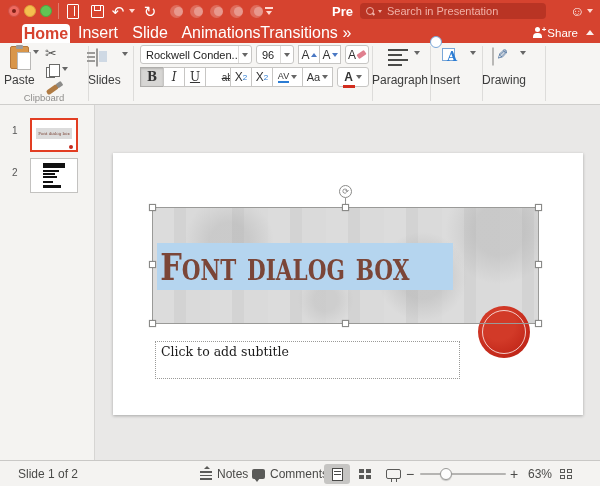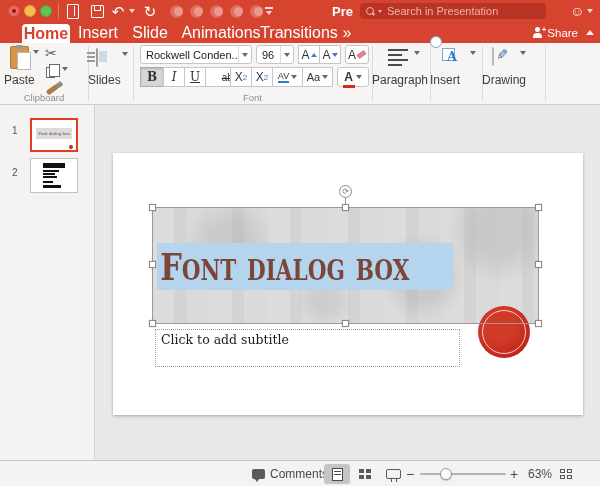--- a/index.html
+++ b/index.html
@@ -118,21 +118,21 @@
   }
   .selline{ position:absolute; background:#9a9a98; z-index:5; }
   .handle{ position:absolute; width:7px; height:7px; background:#fff; border:1px solid #8a8a88; box-shadow:0 0 1px rgba(0,0,0,.3); z-index:6; }
   .rotate-handle{ position:absolute; width:13px; height:13px; border:1px solid #8a8a88; border-radius:50%; background:#fff; z-index:6; display:flex; align-items:center; justify-content:center; font-size:8px; color:#777; }
   .rotate-stem{ position:absolute; width:1px; height:9px; background:#9a9a98; z-index:5; }
   .title-hl{ position:absolute; left:5px; top:36px; height:47px; width:296px; background:#b5d5ef; display:flex; align-items:center; overflow:hidden; }
   .title-text{ font-family:"DejaVu Serif", serif; font-variant:small-caps; font-weight:bold; font-size:38px; color:#7b4638; white-space:nowrap; transform:scaleX(.80); transform-origin:left center; padding-left:4px; letter-spacing:0px; line-height:1; }
   .stamp{ position:absolute; left:365px; top:153px; width:52px; height:52px; border-radius:50%; z-index:4;
     background:radial-gradient(circle at 40% 35%, #d23a28 0 35%, #c3281a 70%, #b02114 100%); }
   .stamp::after{ content:""; position:absolute; left:4px; top:4px; width:42px; height:42px; border:1.5px solid rgba(255,255,255,.75); border-radius:50%; }
-  .subtitlebox{ position:absolute; left:42px; top:176px; width:305px; height:38px; border:1px dotted #9a9a98; }
+  .subtitlebox{ position:absolute; left:42px; top:188px; width:305px; height:38px; border:1px dotted #9a9a98; }
   .subtitle-text{ position:absolute; left:5px; top:2px; font-family:"DejaVu Serif", serif; font-size:12.5px; color:#1c1c1c; }
 
   
   .statusbar{ position:absolute; left:0; top:460px; width:600px; height:26px; background:#f4f3f1; border-top:1px solid #c9c8c6; font-size:12px; color:#4a4a48; }
   .sb{ position:absolute; top:0; height:26px; display:flex; align-items:center; gap:5px; }
   .notesic{ width:12px; height:10px; position:relative; }
   .notesic i{ position:absolute; left:0; width:12px; height:1.5px; background:#5a5a58; }
   .notesic::before{ content:""; position:absolute; left:4px; top:-3px; width:0; height:0; border-left:3px solid transparent; border-right:3px solid transparent; border-bottom:3px solid #5a5a58; }
   .commentic{ position:relative; width:13px; height:10px; background:#5a5a58; border-radius:2px; }
   .commentic::after{ content:""; position:absolute; left:2px; bottom:-3px; width:0; height:0; border-left:3px solid transparent; border-right:3px solid transparent; border-top:4px solid #5a5a58; }
@@ -299,21 +299,20 @@
         <span class="caret-g"></span>
     </div>
     <div class="fbtn" style="left:302px;top:24px;width:31px;font-size:11px;gap:2px;">
       <span>Aa</span>
         <span class="caret-g"></span>
     </div>
     <div class="fbtn" style="left:337px;top:24px;width:32px;border-radius:3px;gap:3px;">
       <span style="position:relative;font-weight:bold;"><span>A</span><span class="redbar" style="left:-1px;bottom:-4px;"></span></span>
       <span class="caret-g"></span>
     </div>
-    <span class="grouplabel" style="left:133px;top:49px;width:239px;">Font</span>
     <span class="rsep" style="left:372px;"></span>
 
     <div class="abs" style="left:380px;top:3px;width:46px;height:40px;">
       <span class="paralines abs" style="left:6px;top:3px;">
         <i style="top:0;width:20px;"></i><i style="top:5px;width:14px;"></i><i style="top:10px;width:20px;"></i><i style="top:15px;width:14px;"></i>
       </span>
       <span class="abs" style="left:34px;top:9px;"><span class="caret-g"></span></span>
     </div>
     <span class="btnlabel" style="left:372px;top:30px;width:58px;">Paragraph</span>
     <span class="rsep" style="left:430px;"></span>
@@ -385,20 +384,29 @@
 
         <div class="subtitlebox">
           <span class="subtitle-text">Click to add subtitle</span>
         </div>
 
       </div>
     </div>
   </div>
 
   <div class="statusbar">
+    <span class="sb" style="left:18px;">Slide 1 of 2</span>
+    <span class="sb" style="left:200px;">
+      <span class="notesic">
+          <i style="top:2px;"></i>
+          <i style="top:5.5px;"></i>
+          <i style="top:9px;"></i>
+        </span>
+      <span>Notes</span>
+    </span>
     <span class="sb" style="left:252px;">
       <span class="commentic"></span>
       <span>Comments</span>
     </span>
     <span class="viewbtn selected" style="left:324px;">
         <span class="normalic"></span>
       </span>
     <span class="viewbtn" style="left:352px;">
         <span class="gridic">
           <i></i>

